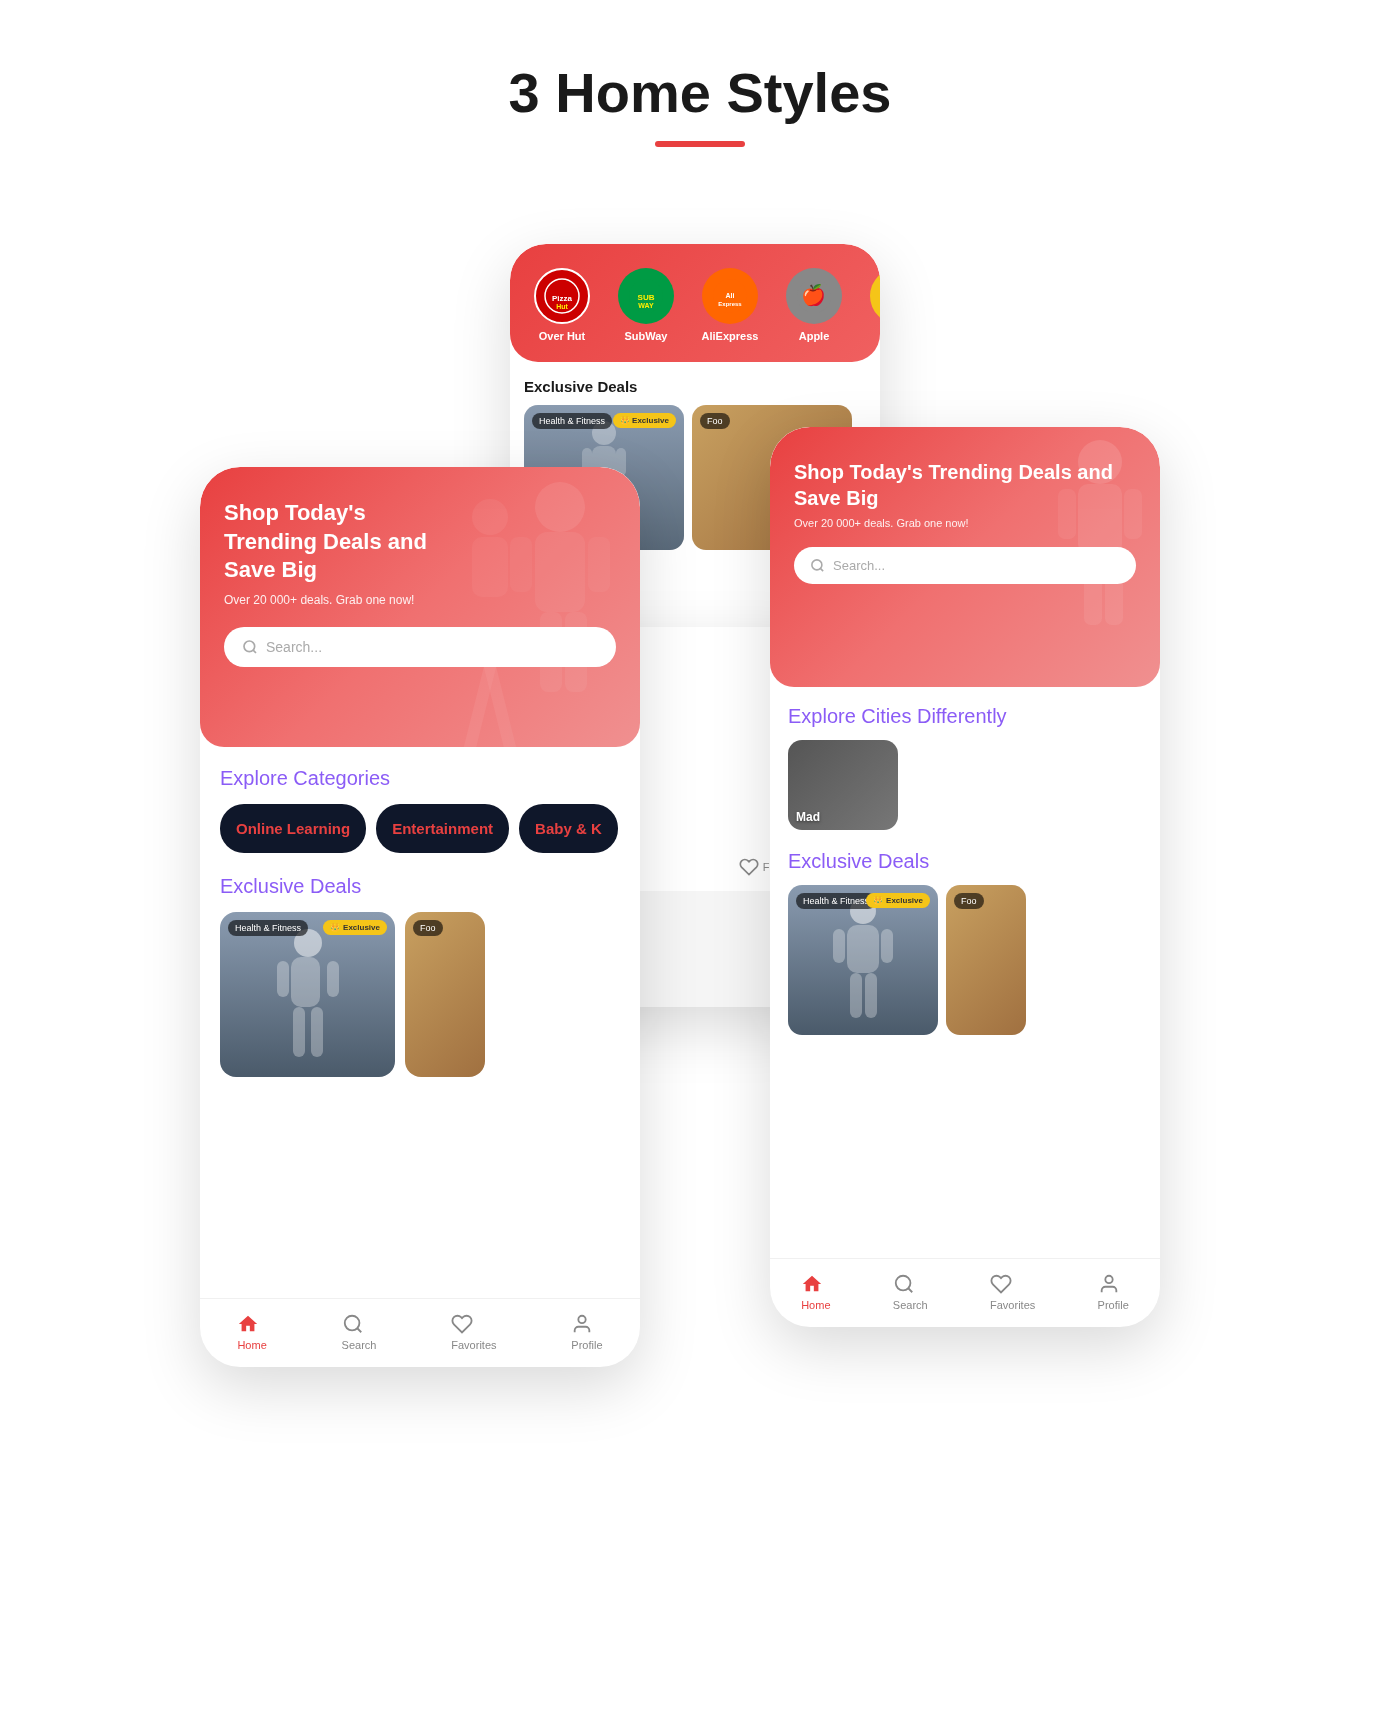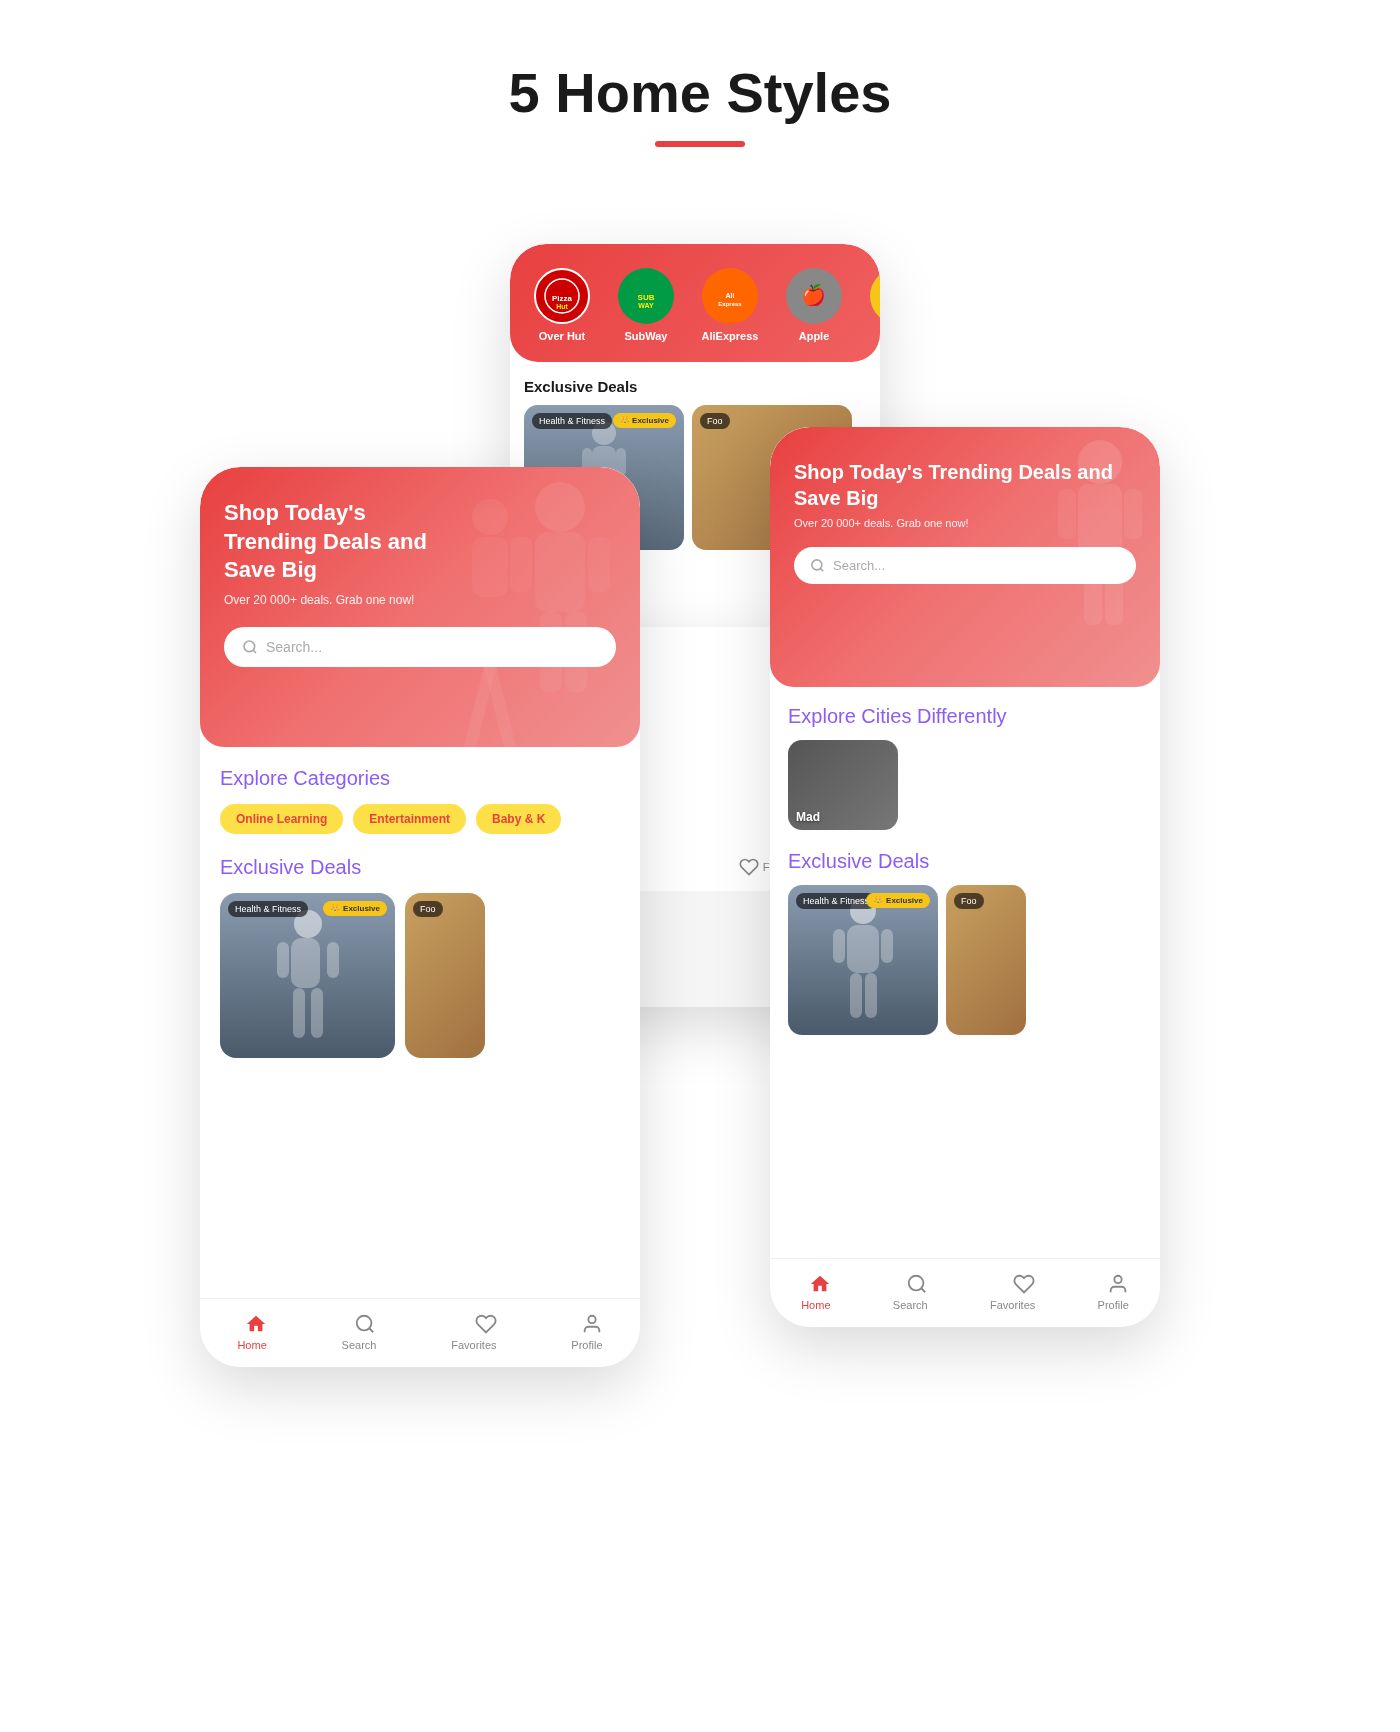--- a/index.html
+++ b/index.html
@@ -220,25 +220,25 @@
       margin-bottom: 14px;
     }
     .categories-row {
       display: flex;
       gap: 10px;
       flex-wrap: nowrap;
       margin-bottom: 22px;
       overflow: hidden;
     }
     .category-pill {
-      background: #fde047;
+      background: #0f172a;
       color: #e84040;
       border-radius: 24px;
-      padding: 8px 16px;
-      font-size: 12px;
+      padding: 16px 16px;
+      font-size: 15px;
       font-weight: 600;
       white-space: nowrap;
     }
     .left-deals-row {
       display: flex;
       gap: 10px;
       overflow: hidden;
     }
     .left-deal-card {
       position: relative;
@@ -252,21 +252,21 @@
       display: flex;
       justify-content: space-around;
       align-items: center;
       padding: 14px 0 16px;
       border-top: 1px solid #f0f0f0;
       margin-top: auto;
     }
     .nav-item {
       display: flex;
       flex-direction: column;
-      align-items: flex-end;
+      align-items: flex-start;
       gap: 4px;
     }
     .nav-label {
       font-size: 11px;
       color: #888;
       font-weight: 500;
     }
     .nav-label.active { color: #e84040; }
     .nav-icon { width: 22px; height: 22px; }
 
@@ -392,21 +392,21 @@
       color: #333;
       font-size: 9px;
       font-weight: 700;
       padding: 3px 7px;
       border-radius: 10px;
     }
   </style>
 </head>
 <body>
 
-<h1 class="page-title">5 Home Styles</h1>
+<h1 class="page-title">3 Home Styles</h1>
 <div class="title-underline"></div>
 
 <div class="phones-wrapper">
 
   <div class="phone phone-back">
     <div class="brand-strip">
 
       <div class="brand-circle">
         <div class="brand-icon pizza">
           <svg width="36" height="36" viewBox="0 0 36 36">

